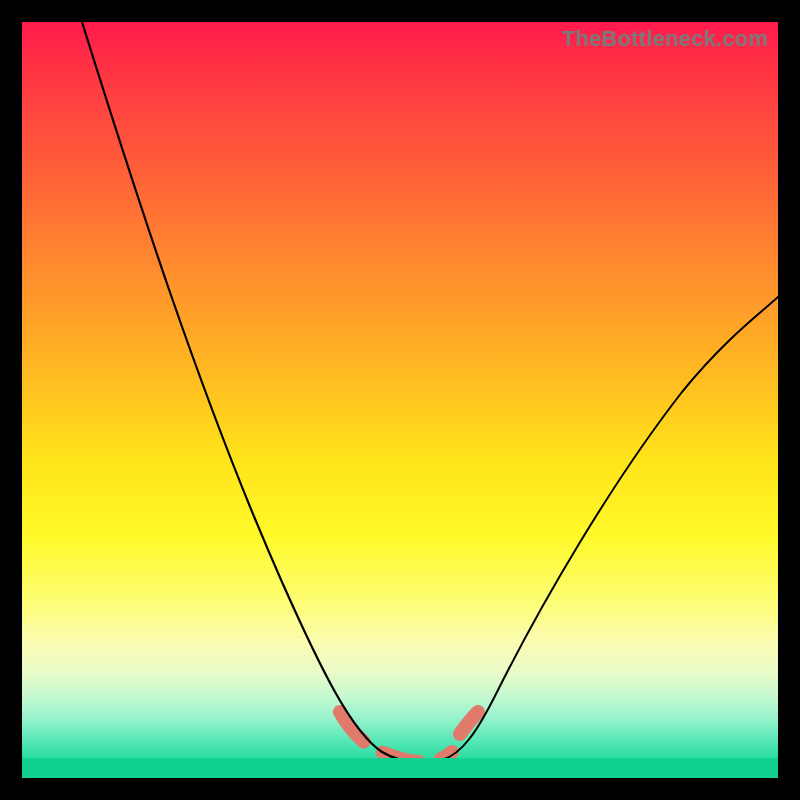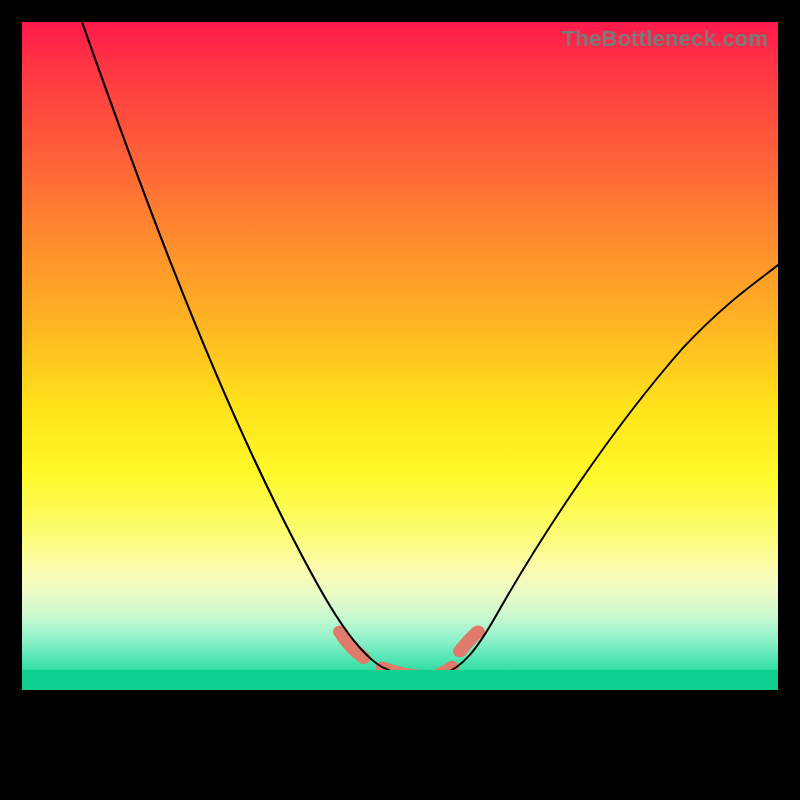--- a/index.html
+++ b/index.html
@@ -8,21 +8,21 @@
     position: relative;
     width: 800px;
     height: 800px;
     background: #000;
   }
   .plot {
     position: absolute;
     left: 22px;
     top: 22px;
     width: 756px;
-    height: 668px;
+    height: 756px;
     background: linear-gradient(to bottom,
       #ff1a4d 0%,
       #ff3344 6%,
       #ff5a3a 18%,
       #ff8a2e 32%,
       #ffb822 46%,
       #ffe41a 58%,
       #fff92a 68%,
       #fdfd6e 76%,
       #fbfcb0 82%,

